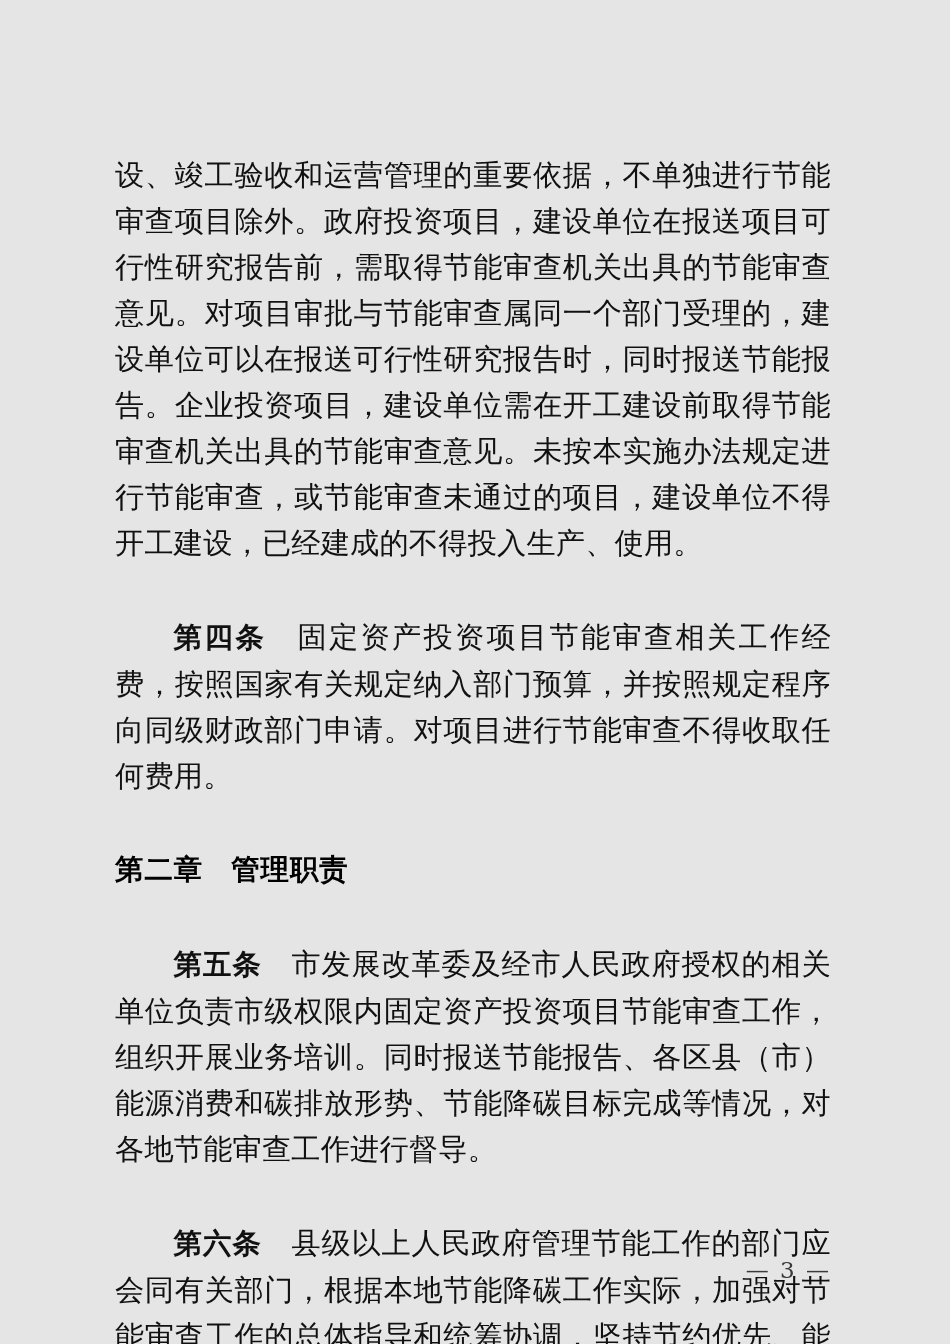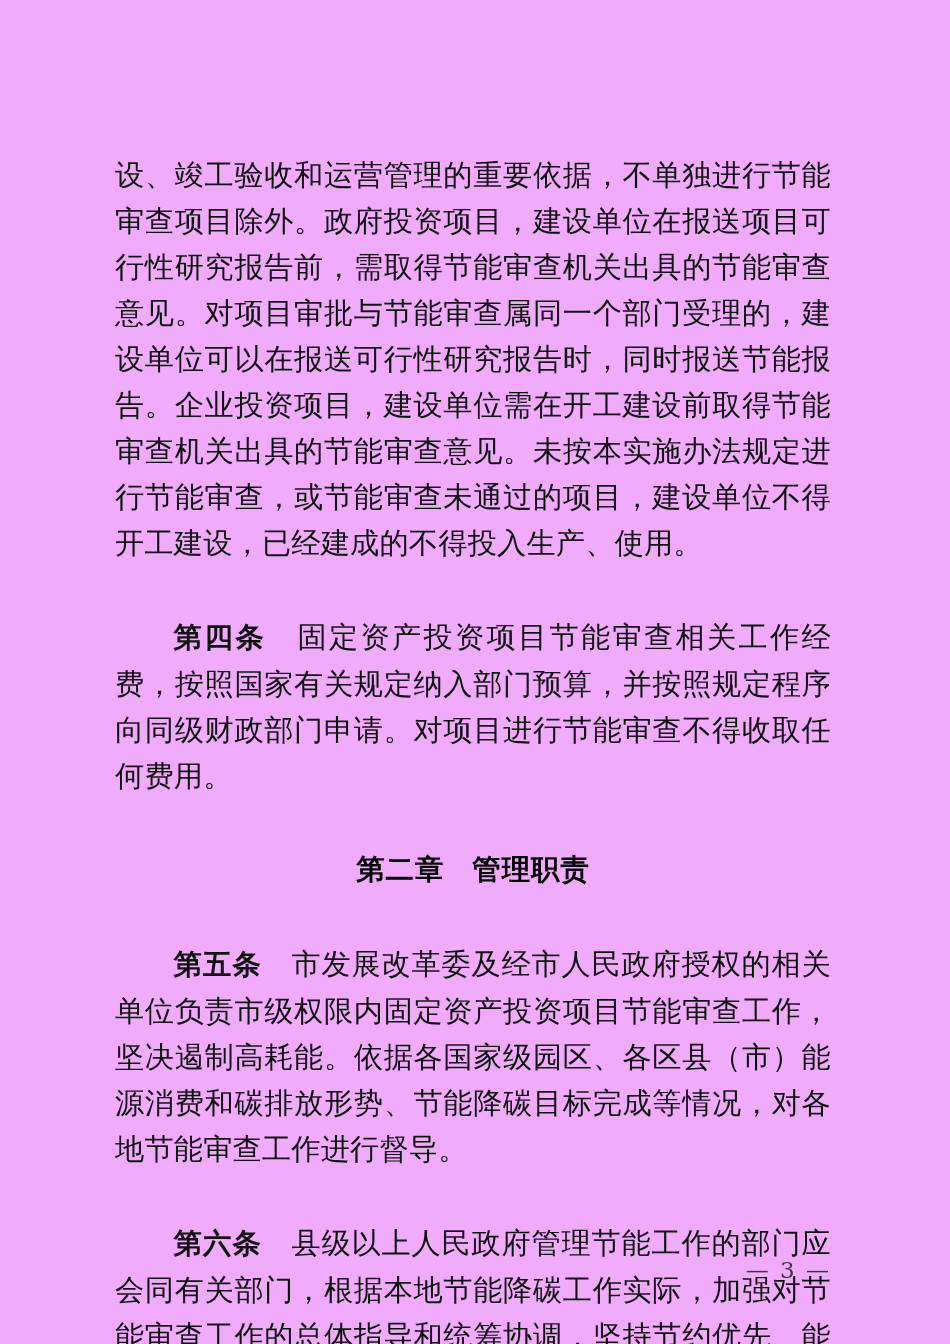--- a/index.html
+++ b/index.html
@@ -5,21 +5,21 @@
   html, body {
     margin: 0;
     padding: 0;
     background: #ffffff;
   }
 
   .page {
     position: relative;
     width: 950px;
     height: 1344px;
-    background: #f0abfc;
+    background: #e5e5e5;
     margin: 0 auto;
     overflow: hidden;
     font-family: "DejaVu Serif", "Liberation Serif", serif;
     color: #000000;
   }
 
   .content {
     position: absolute;
     left: 115px;
     top: 152px;
@@ -58,21 +58,21 @@
     width: 29px;
   }
 
   
   .chapter-heading {
     margin: 0;
     font-family: "DejaVu Sans", "Liberation Sans", sans-serif;
     font-weight: 700;
     font-size: 28.4px;
     line-height: 46px;
-    text-align: center;
+    text-align: left;
     letter-spacing: 1px;
     color: #000000;
   }
 
   .heading-gap {
     display: inline-block;
     width: 28px;
   }
 
   
@@ -108,21 +108,21 @@
 
     <div class="gap-before-heading"></div>
 
     <p class="chapter-heading">
       <span>第二章</span><span class="heading-gap"></span><span>管理职责</span>
     </p>
 
     <div class="gap-after-heading"></div>
 
     <p class="para indent">
-      <span class="marker">第五条</span><span class="marker-gap"></span><span>市发展改革委及经市人民政府授权的相关单位负责市级权限内固定资产投资项目节能审查工作，坚决遏制高耗能。依据各国家级园区、各区县（市）能源消费和碳排放形势、节能降碳目标完成等情况，对各地节能审查工作进行督导。</span>
+      <span class="marker">第五条</span><span class="marker-gap"></span><span>市发展改革委及经市人民政府授权的相关单位负责市级权限内固定资产投资项目节能审查工作，组织开展业务培训。同时报送节能报告、各区县（市）能源消费和碳排放形势、节能降碳目标完成等情况，对各地节能审查工作进行督导。</span>
     </p>
 
     <p class="para indent">
       <span class="marker">第六条</span><span class="marker-gap"></span><span>县级以上人民政府管理节能工作的部门应会同有关部门，根据本地节能降碳工作实际，加强对节能审查工作的总体指导和统筹协调，坚持节约优先、能效引领，强化节能降碳指标管理，合理控制化石能源消费，坚决遏制高耗能、高排放、低水平项目盲目上马，积极稳妥推进碳达峰碳中和。</span>
     </p>
 
   </div>
 
   <div class="page-footer">— 3 —</div>
 

